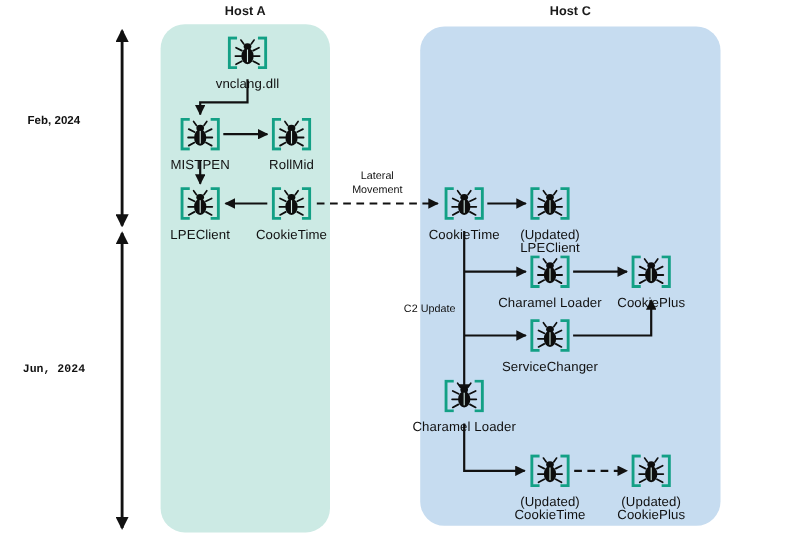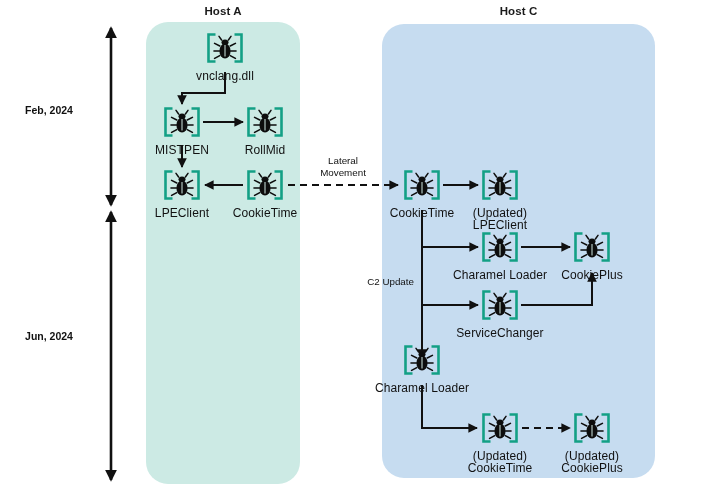--- a/index.html
+++ b/index.html
@@ -75,21 +75,21 @@
     position: absolute;
     font-size: 9.8px;
     line-height: 12px;
     color: #111111;
     white-space: pre-line;
     text-align: center;
   }
   #label-lateral-movement { left: 298px; top: 155px; width: 90px; }
   #label-c2-update { left: 352px; top: 265px; width: 62px; text-align: right; margin-top: 11px; }
   #label-feb-2024 { left: 8px; top: 104px; width: 82px; text-align: center; font-size: 10.5px; font-weight: 600;}
-  #label-jun-2024 { left: 8px; top: 330px; width: 82px; text-align: center; font-size: 10.5px; font-weight: 600;}
+  #label-jun-2024 { left: 8px; top: 330px; width: 82px; text-align: center; font-size: 10.5px; font-weight: 600; font-family: Liberation Mono, monospace;}
 
   #edges, #timeline {
     position: absolute;
     left: 0; top: 0;
     width: 728px; height: 496px;
     pointer-events: none;
   }
 </style>
 </head>
 <body>

